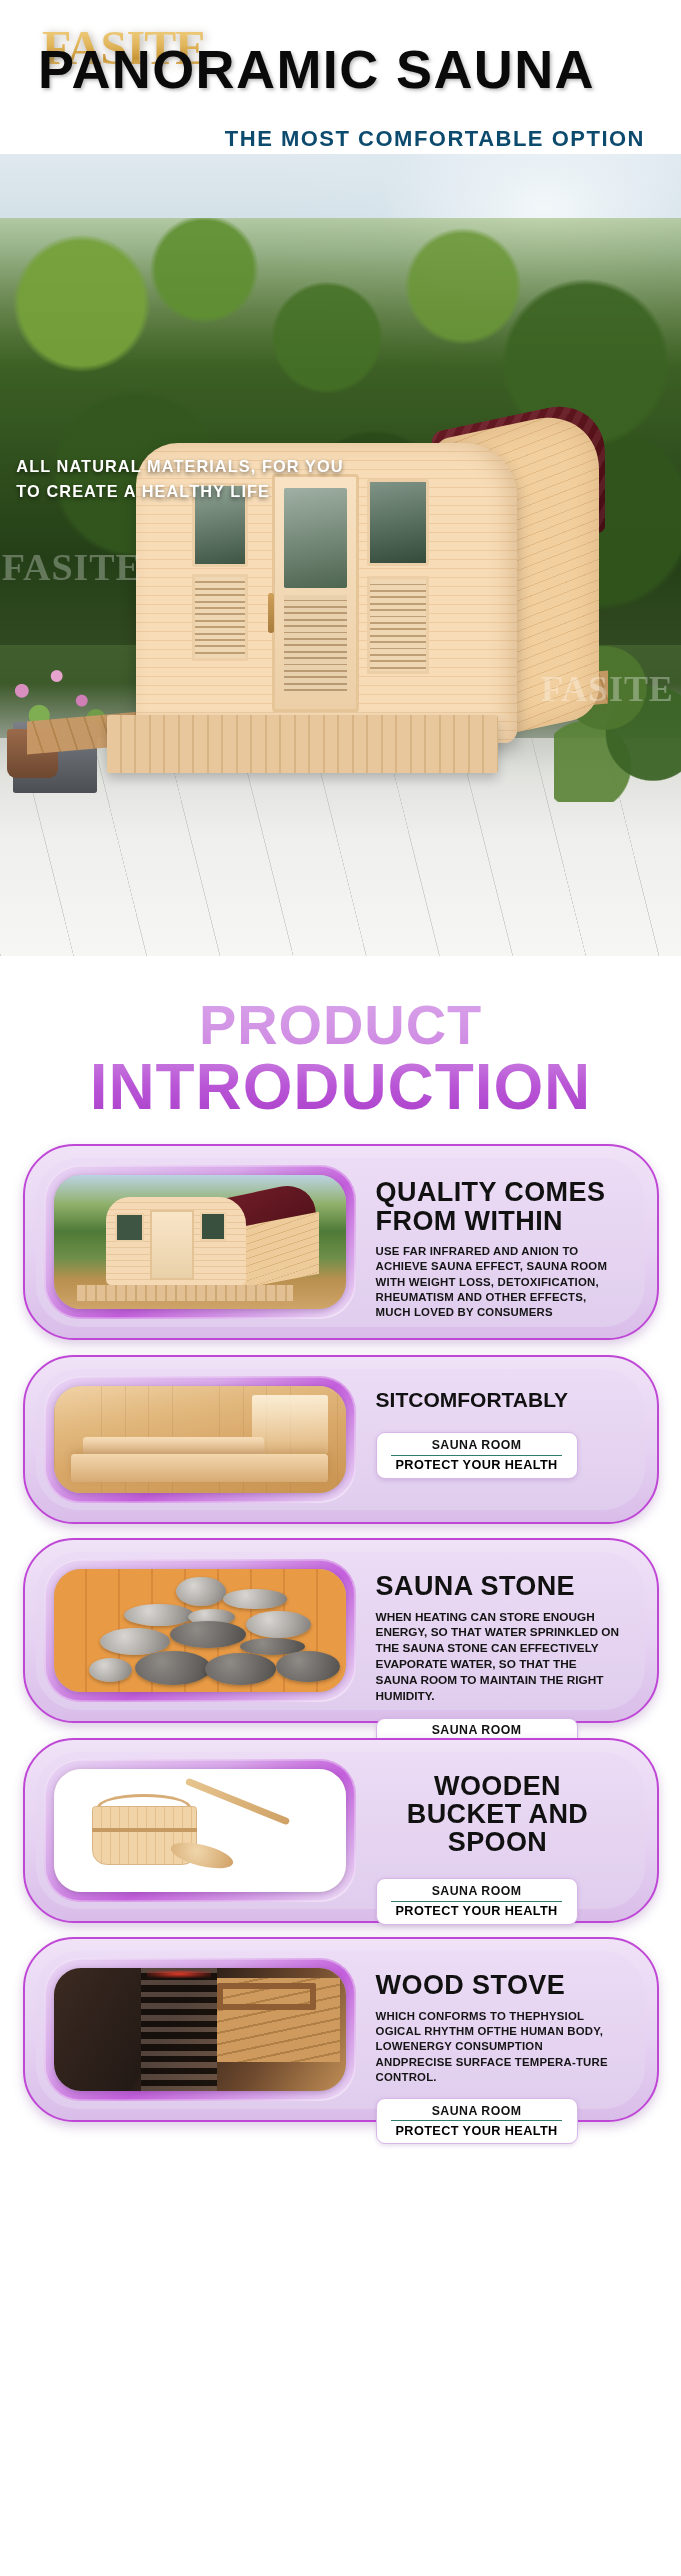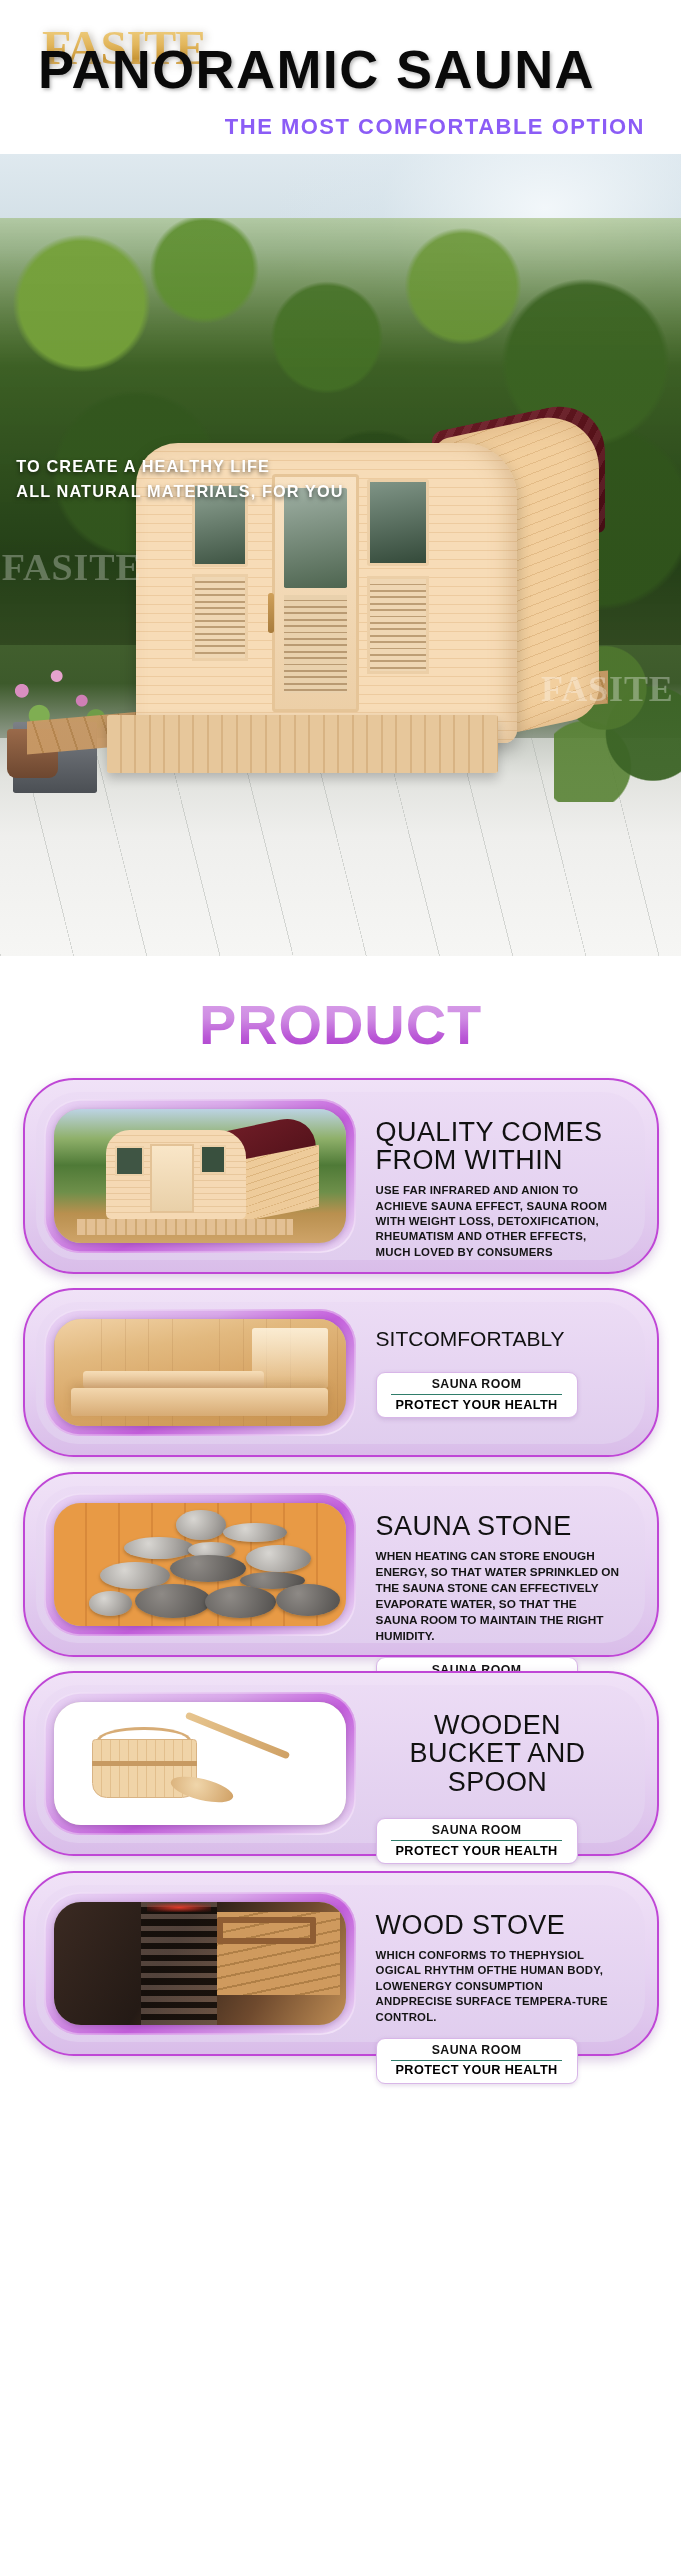--- a/index.html
+++ b/index.html
@@ -25,23 +25,23 @@
   }
   .head-title {
     position:absolute; left:38px; top:42px; width:636px;
     font-size:54px; font-weight:bold; letter-spacing:1.4px;
     color:#0a0a0a; line-height:1;
     font-family:"Liberation Sans", sans-serif;
     font-stretch:condensed;
     text-shadow:1.8px 1.8px 3.6px rgba(120,120,120,0.5);
   }
   .head-sub {
-    position:absolute; left:0; top:114px; width:645px;
+    position:absolute; left:0; top:126px; width:645px;
     text-align:right;
-    font-size:22px; font-weight:bold; letter-spacing:1.5px; color:#8b5cf6;
+    font-size:22px; font-weight:bold; letter-spacing:1.5px; color:#0c4a6e;
   }
 
   
   .hero { position:relative; width:681px; height:802px; overflow:hidden; background:#6f8a52; }
   .hero-sky {
     position:absolute; inset:0;
     background:
       radial-gradient(ellipse 272px 182px at 545px 54px, #f2f7fa 0%, rgba(220,232,240,0.3) 60%, rgba(255,255,255,0) 100%),
       linear-gradient(180deg,#dfe9ef 0%, #cfdde4 12%, #93a86b 26%, #4d6b34 48%, #3d5a2b 66%, #9fa69c 74%, #e9eaea 80%, #f2f2f0 100%);
   }
@@ -195,22 +195,22 @@
     flex:0 0 312px; border-radius:36px; padding:10px;
     background:linear-gradient(150deg,#e9d6f4 0%,#d9a8ea 35%,#c45fdc 58%,#d9a8ea 82%,#efe2f7 100%);
     box-shadow:inset 0 0 0 1.8px rgba(255,255,255,0.35);
   }
   .thumb {
     width:100%; height:100%; border-radius:27px; overflow:hidden;
     position:relative; background:#cbb; box-shadow:0 1.8px 6.4px rgba(80,40,110,0.3);
   }
   .card-body { flex:1; padding:12.7px 18px 9px 20px; display:flex; flex-direction:column; }
   .card-title {
-    font-size:27px; font-weight:normal; color:#111; line-height:1.05;
-    letter-spacing:0.4px; margin-bottom:9px;margin-top:6px;
+    font-size:27px; font-weight:bold; color:#111; line-height:1.05;
+    letter-spacing:0.4px; margin-bottom:9px;
   }
   .card-title.c2 { font-size:21px; letter-spacing:0; }
   .card-title.c4 { text-align:center; }
   .card-desc {
     font-size:11.4px; font-weight:bold; color:#141414; line-height:1.35;
     letter-spacing:0.2px; text-transform:uppercase;
   }
   .card-desc.narrow { font-stretch:condensed; font-size:11.8px; letter-spacing:0; }
   .badge {
     margin-top:12.7px; align-self:flex-start; width:202px;
@@ -321,30 +321,31 @@
       <div class="door">
         <div class="door-glass"></div>
         <div class="door-louver"></div>
         <div class="door-handle"></div>
       </div>
     </div>
     <div class="deck"></div>
   </div>
 
   <div class="hero-copy">
+    <div>ALL NATURAL MATERIALS, FOR YOU</div>
     <div>TO CREATE A HEALTHY LIFE</div>
-    <div>ALL NATURAL MATERIALS, FOR YOU</div>
   </div>
   <div class="wm wm-left">FASITE</div>
   <div class="wm wm-right">FASITE</div>
 </div>
 
 <div class="intro">
   <h2>
     <span class="l1">PRODUCT</span>
+    <span class="l2">INTRODUCTION</span>
   </h2>
 </div>
 
 <div class="cards">
 
   <div class="card" style="height:196px">
     <div class="card-inner">
       <div class="thumb-ring">
         <div class="thumb">
           <div class="art-sauna">

